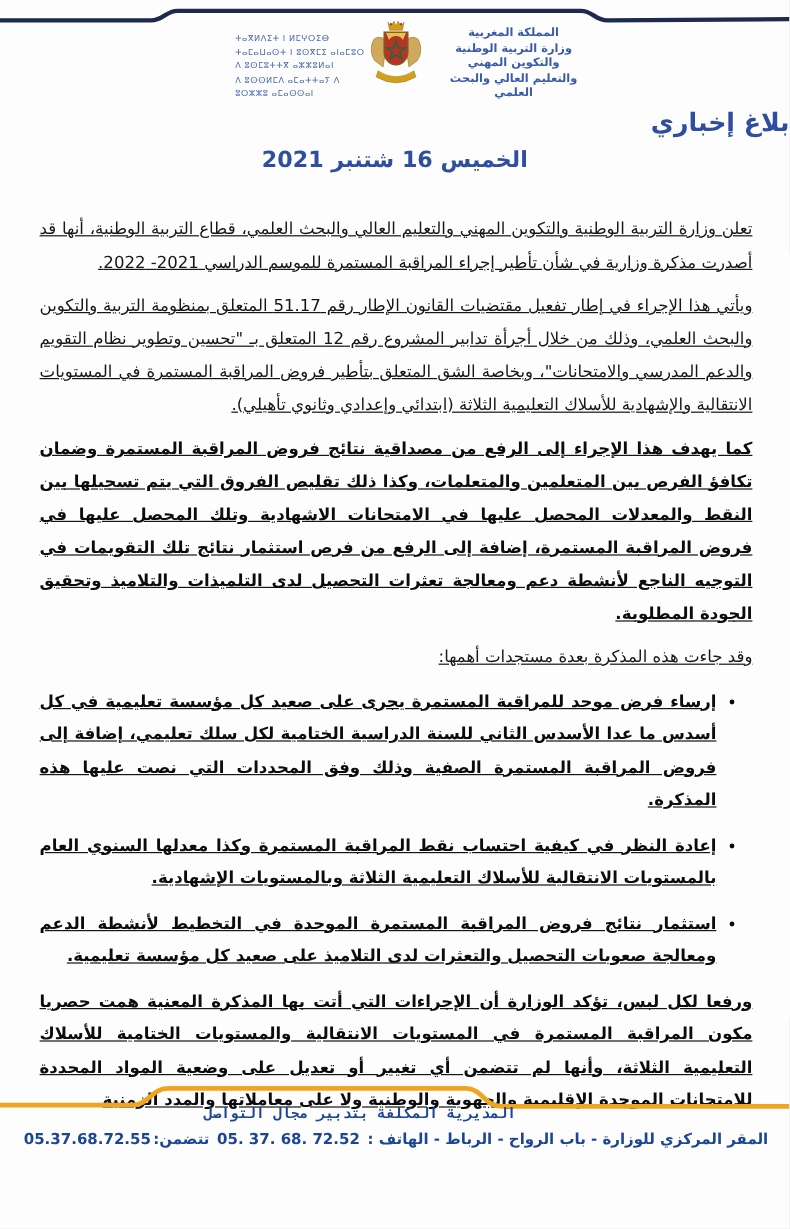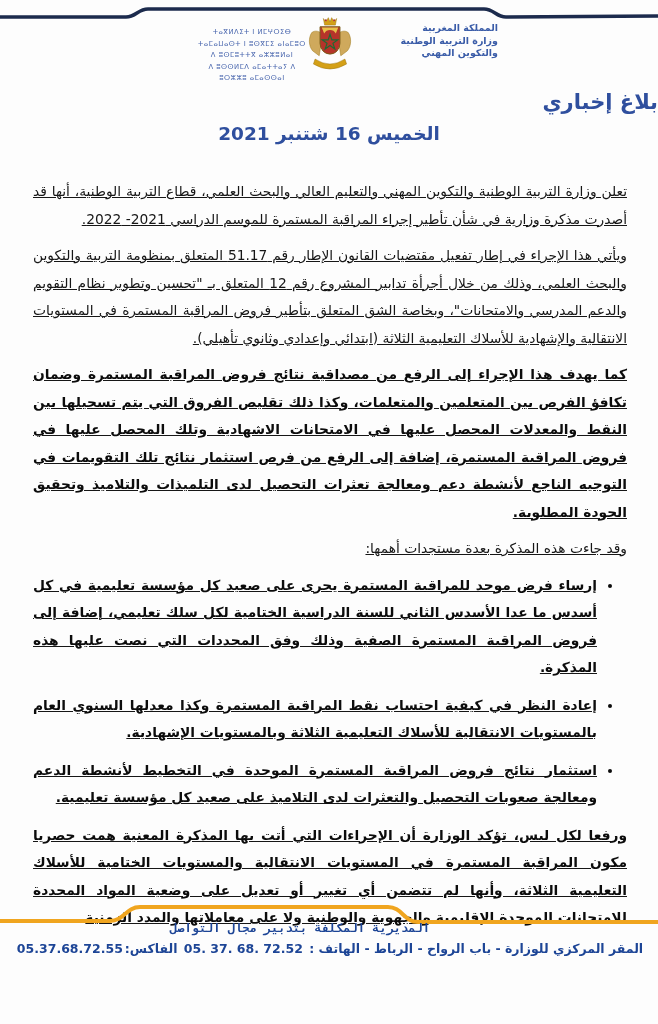--- a/index.html
+++ b/index.html
@@ -12,27 +12,27 @@
     font-family:"DejaVu Sans", sans-serif;
     direction:rtl;
   }
   .rule-svg{position:absolute;left:0;}
   .top-rule{top:0;}
   .bottom-rule{top:894px;}
 
   
   .tifinagh{
     position:absolute;top:27px;left:196px;width:112px;
-    font-size:6.8px;line-height:11.5px;text-align:center;
+    font-size:6.8px;line-height:11.5px;text-align:left;
     color:#4a67ae;direction:ltr;letter-spacing:.5px;
   }
   .logo{position:absolute;top:16px;left:305px;width:50px;height:58px;}
   .ministry{
     position:absolute;top:22px;left:358px;width:140px;
-    font-size:9.5px;line-height:12.5px;
+    font-size:9.5px;line-height:12.5px;text-align:center;
     color:#3a5ca8;font-weight:bold;
   }
 
   
   .doc-title{
     position:absolute;top:90px;left:0;width:658px;
     text-align:right;font-size:21px;font-weight:bold;color:#2f4f9e;
   }
   .doc-date{
     position:absolute;top:123px;left:0;width:658px;
@@ -95,20 +95,21 @@
 
     <path d="M30,22 l2.2,6.8 7.2,0 -5.8,4.2 2.2,6.8 -5.8,-4.2 -5.8,4.2 2.2,-6.8 -5.8,-4.2 7.2,0 z" fill="none" stroke="#1e6b33" stroke-width="1.4"></path>
 
     <path d="M12,52 q18,12 36,0 l2,6 q-20,12 -40,0 z" fill="#d4a017" stroke="#9a7410" stroke-width="0.6"></path>
   </svg>
 
   <div class="ministry">
     <div>المملكة المغربية</div>
     <div>وزارة التربية الوطنية</div>
     <div>والتكوين المهني</div>
+    <div>والتعليم العالي والبحث العلمي</div>
   </div>
 
   <div class="doc-title">بلاغ إخباري</div>
   <div class="doc-date">الخميس 16 شتنبر 2021</div>
 
   <div class="body-text">
     <p>تعلن وزارة التربية الوطنية والتكوين المهني والتعليم العالي والبحث العلمي، قطاع التربية الوطنية، أنها قد أصدرت مذكرة وزارية في شأن تأطير إجراء المراقبة المستمرة للموسم الدراسي 2021- 2022.</p>
     <p>ويأتي هذا الإجراء في إطار تفعيل مقتضيات القانون الإطار رقم 51.17 المتعلق بمنظومة التربية والتكوين والبحث العلمي، وذلك من خلال أجرأة تدابير المشروع رقم 12 المتعلق بـ "تحسين وتطوير نظام التقويم والدعم المدرسي والامتحانات"، وبخاصة الشق المتعلق بتأطير فروض المراقبة المستمرة في المستويات الانتقالية والإشهادية للأسلاك التعليمية الثلاثة (ابتدائي وإعدادي وثانوي تأهيلي).</p>
     <p class="bold">كما يهدف هذا الإجراء إلى الرفع من مصداقية نتائج فروض المراقبة المستمرة وضمان تكافؤ الفرص بين المتعلمين والمتعلمات، وكذا ذلك تقليص الفروق التي يتم تسجيلها بين النقط والمعدلات المحصل عليها في الامتحانات الاشهادية وتلك المحصل عليها في فروض المراقبة المستمرة، إضافة إلى الرفع من فرص استثمار نتائج تلك التقويمات في التوجيه الناجع لأنشطة دعم ومعالجة تعثرات التحصيل لدى التلميذات والتلاميذ وتحقيق الجودة المطلوبة.</p>
     <p>وقد جاءت هذه المذكرة بعدة مستجدات أهمها:</p>
@@ -121,16 +122,16 @@
   </div>
 
   <svg class="rule-svg bottom-rule" width="658" height="34" viewBox="0 0 658 34">
     <path d="M0,27 L110,27 C124,27 126,13 140,13 L388,13 C402,13 404,28 418,28 L658,28" fill="none" stroke="#f0a51f" stroke-width="4"></path>
   </svg>
 
   <div class="footer-line1">المديرية المكلفة بتدبير مجال التواصل</div>
   <div class="footer-line2">
     <span>المقر المركزي للوزارة - باب الرواح - الرباط  -  الهاتف :</span>
     <span class="ltrnum">05. 37. 68. 72.52</span>
-    <span>الفاكس:</span><span class="ltrnum">05.37.68.72.55</span>
+    <span>تتضمن:</span><span class="ltrnum">05.37.68.72.55</span>
   </div>
 
 </div>
 
 </body></html>

